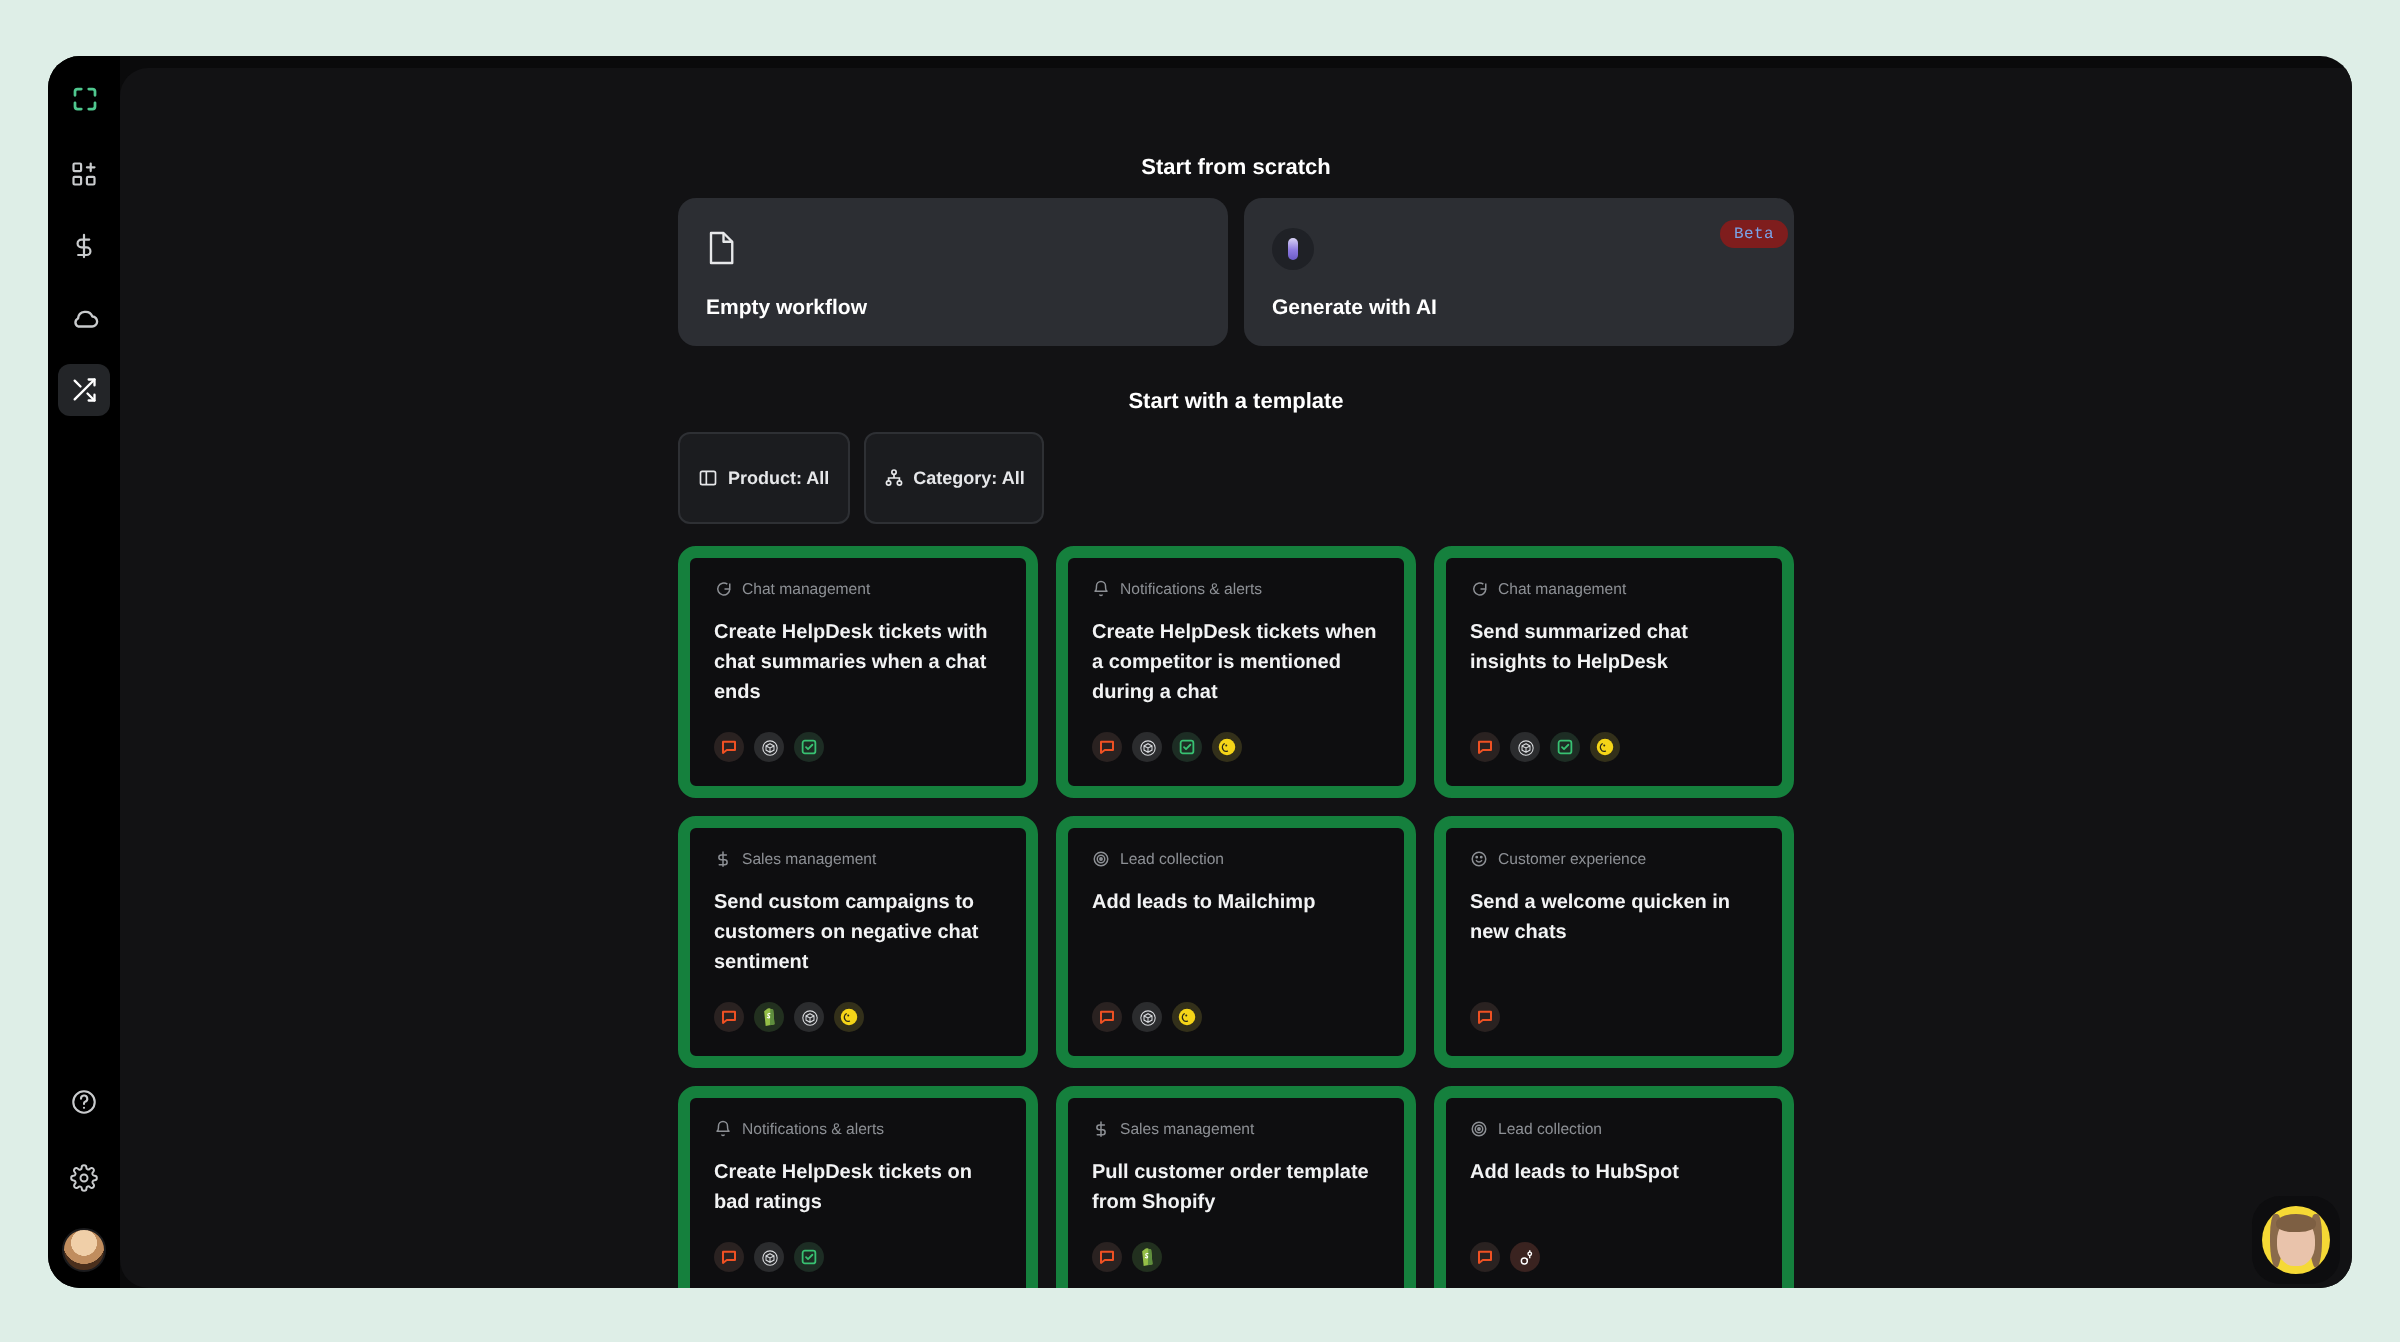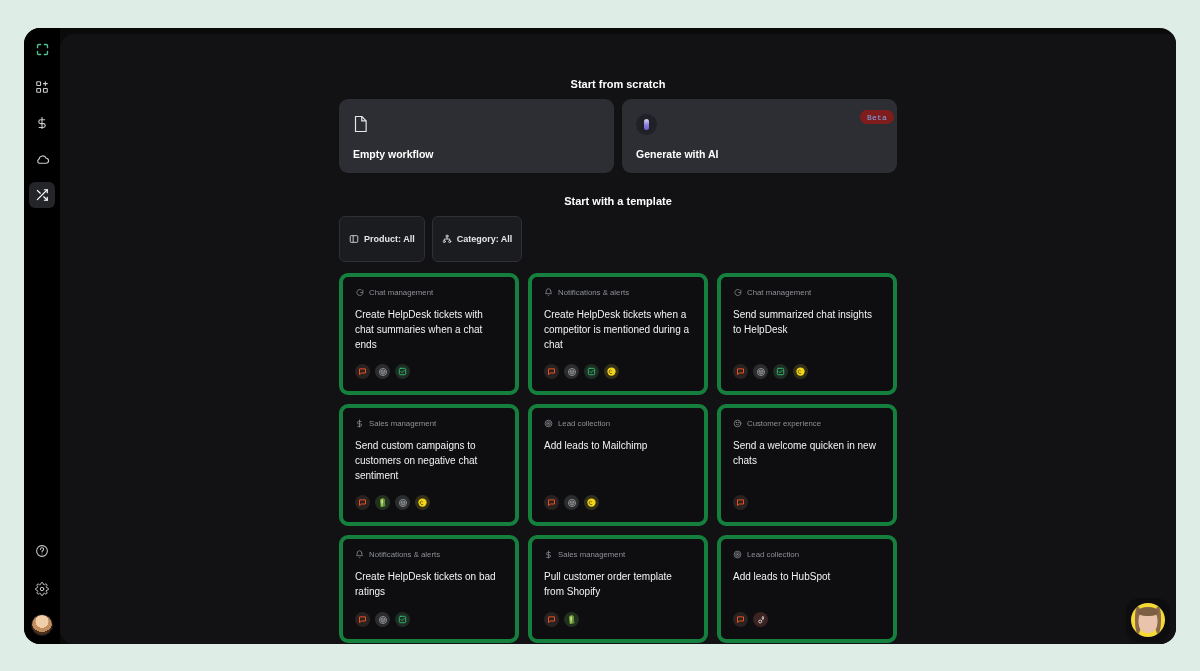--- a/index.html
+++ b/index.html
@@ -171,40 +171,40 @@
   }
   .filter-btn svg { display: block; }
 
   .tpl-grid {
     display: grid;
     grid-template-columns: repeat(3, 1fr);
     gap: 9px;
   }
   .tpl-card {
     background: #0e0e10;
-    border: 4px solid #15803d;
+    border: 6px solid #15803d;
     border-radius: 9px;
     padding: 11px 12px 12px;
     min-height: 108px;
     display: flex;
     flex-direction: column;
     cursor: pointer;
   }
   .tpl-cat {
     display: flex;
     align-items: center;
     gap: 5px;
     font-size: 7.8px;
     color: #8d9095;
     margin-bottom: 10px;
   }
   .tpl-cat svg { display: block; flex: 0 0 auto; }
   .tpl-title {
     font-size: 10px;
-    font-weight: normal;
+    font-weight: bold;
     color: #f2f3f4;
     line-height: 1.5;
     flex: 1;
   }
   .tpl-apps { display: flex; gap: 5px; margin-top: 12px; }
   .app-ic {
     width: 15px; height: 15px;
     border-radius: 50%;
     display: flex; align-items: center; justify-content: center;
     font-size: 8px;

